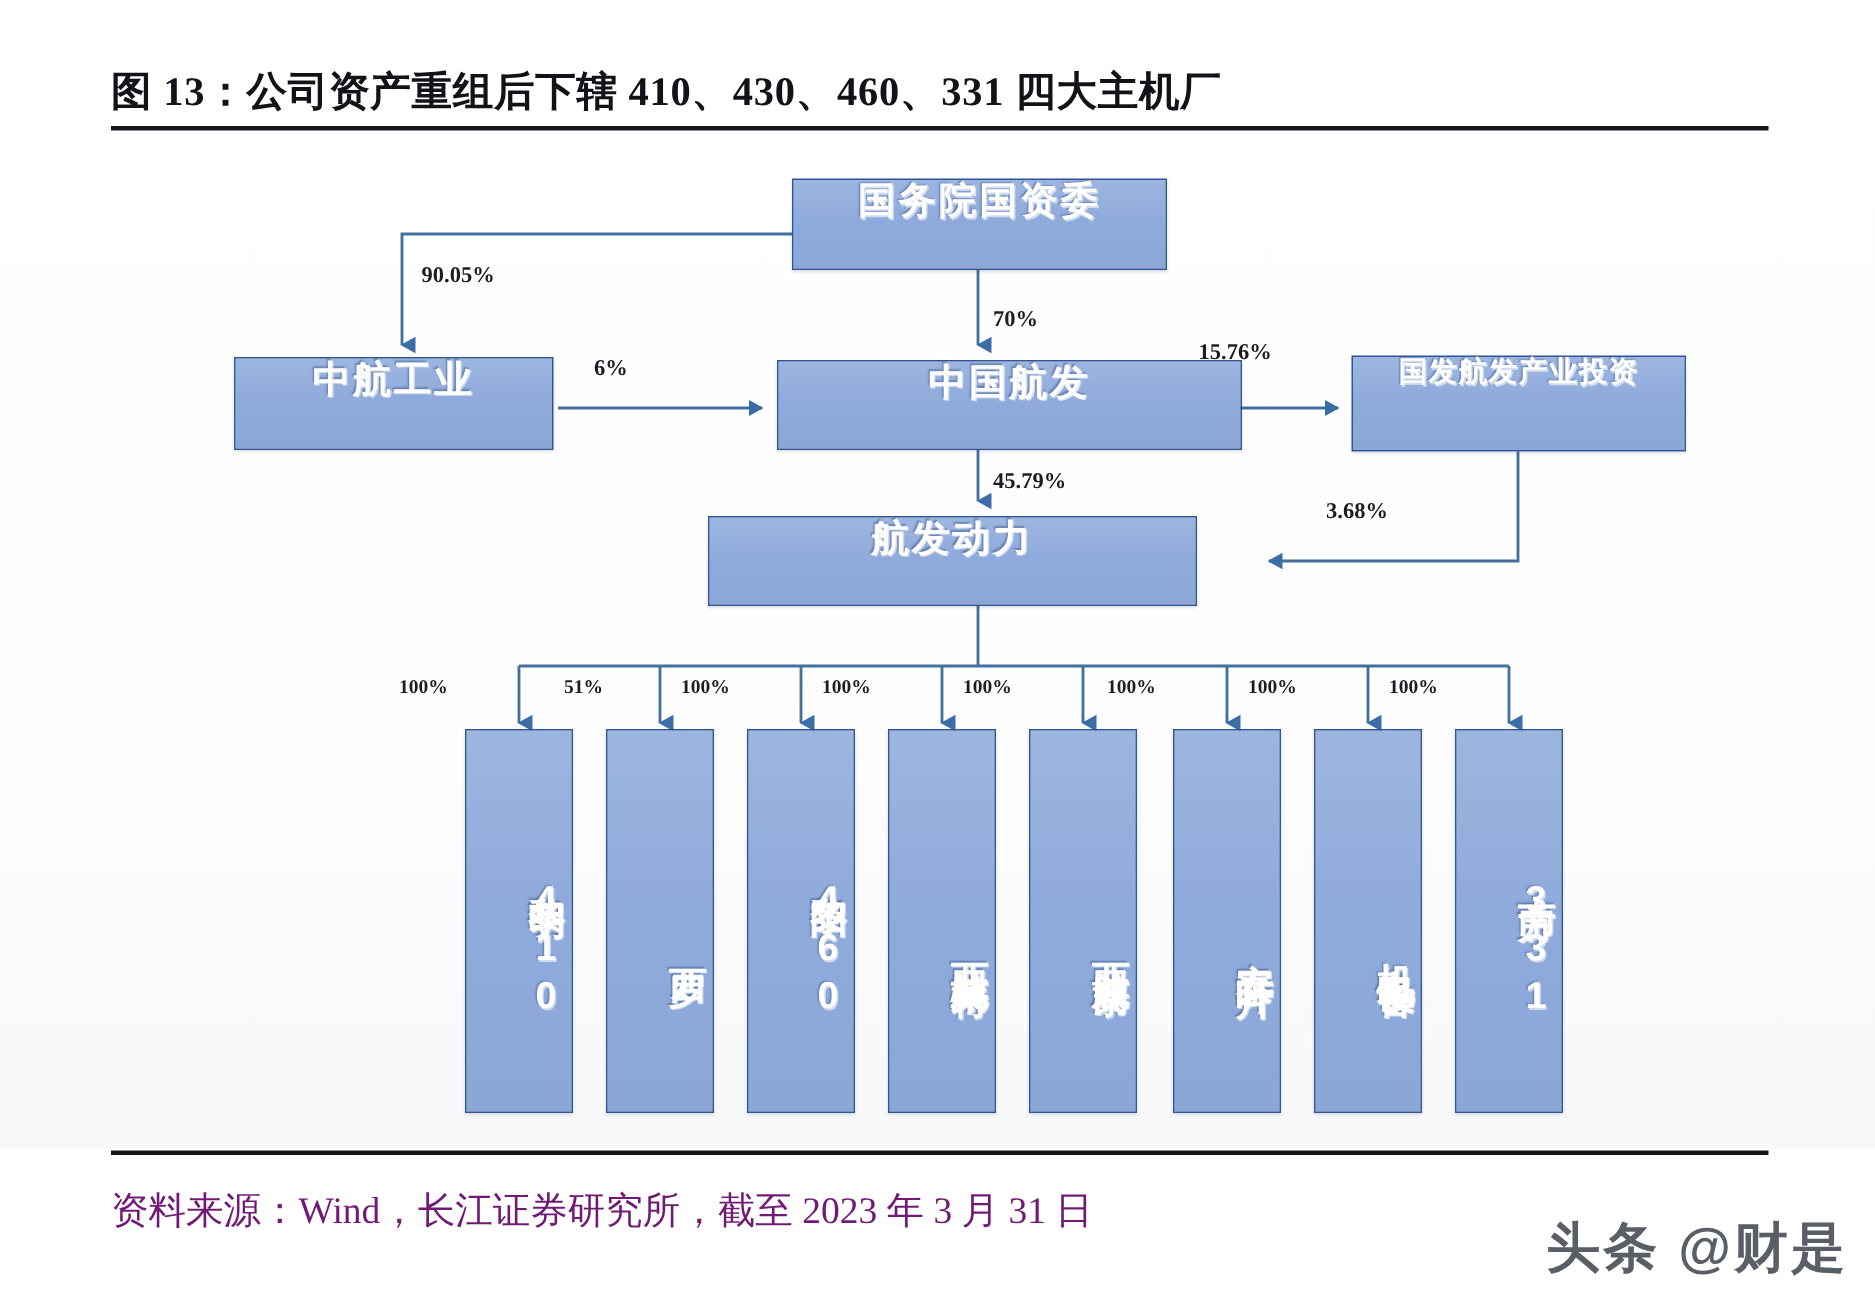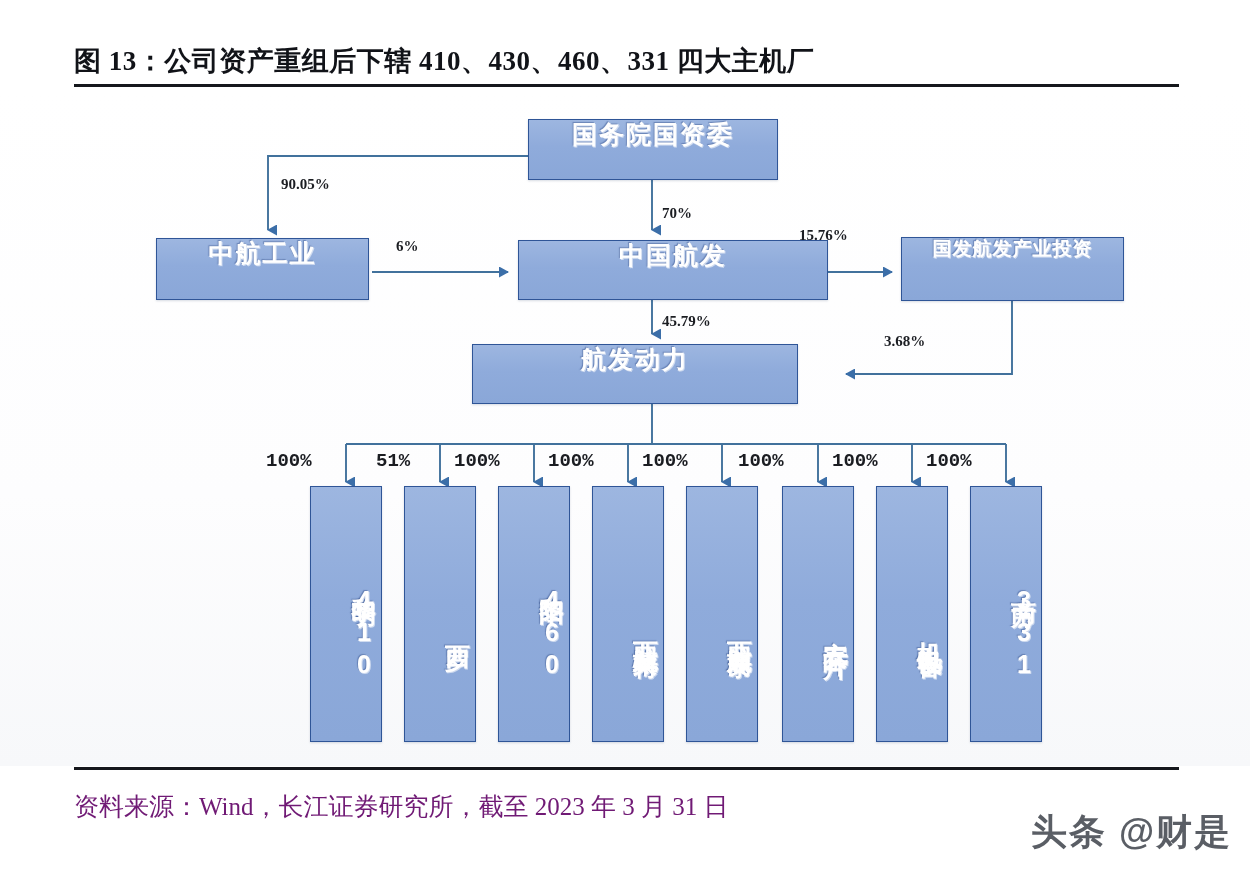--- a/index.html
+++ b/index.html
@@ -60,21 +60,21 @@
     padding-top:32px;align-items:flex-start;
   }
 
   
   .plabel{
     position:absolute;
     font-family:"Liberation Serif","DejaVu Serif",serif;
     font-size:15px;font-weight:bold;color:#1b1d22;
     white-space:nowrap;letter-spacing:0px;
   }
-  .plabel.sm{font-size:19px;font-family:Liberation Mono, monospace;}
+  .plabel.sm{font-size:13px;}
 
   
   .source{
     position:absolute;left:74px;top:790px;
     font-family:"Liberation Serif","DejaVu Serif",serif;
     font-size:25px;color:#701a75;white-space:nowrap;
   }
   .watermark{
     position:absolute;right:18px;top:808px;
     font-size:36px;font-weight:bold;color:#4d5158;

